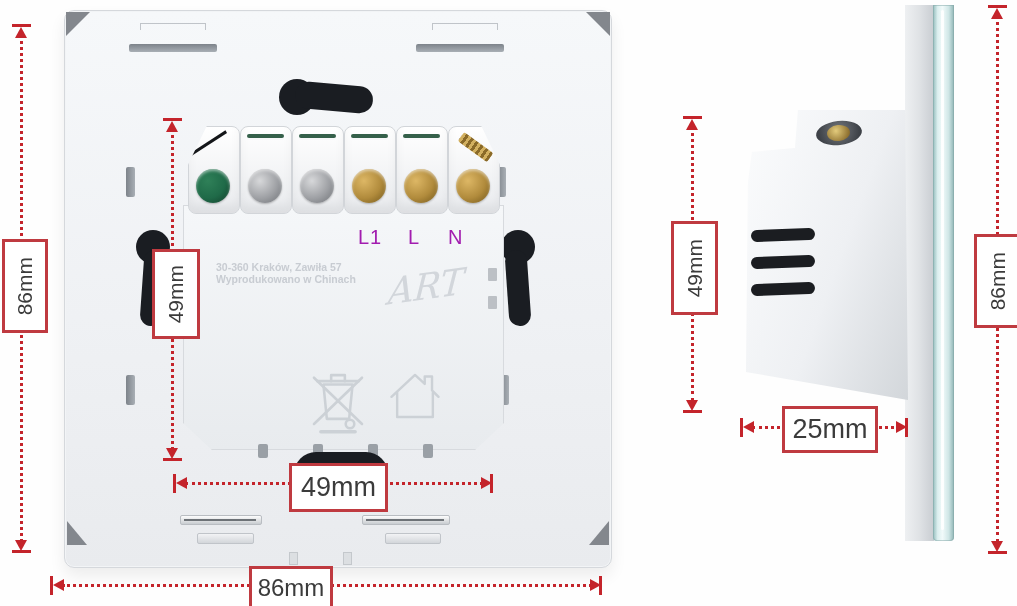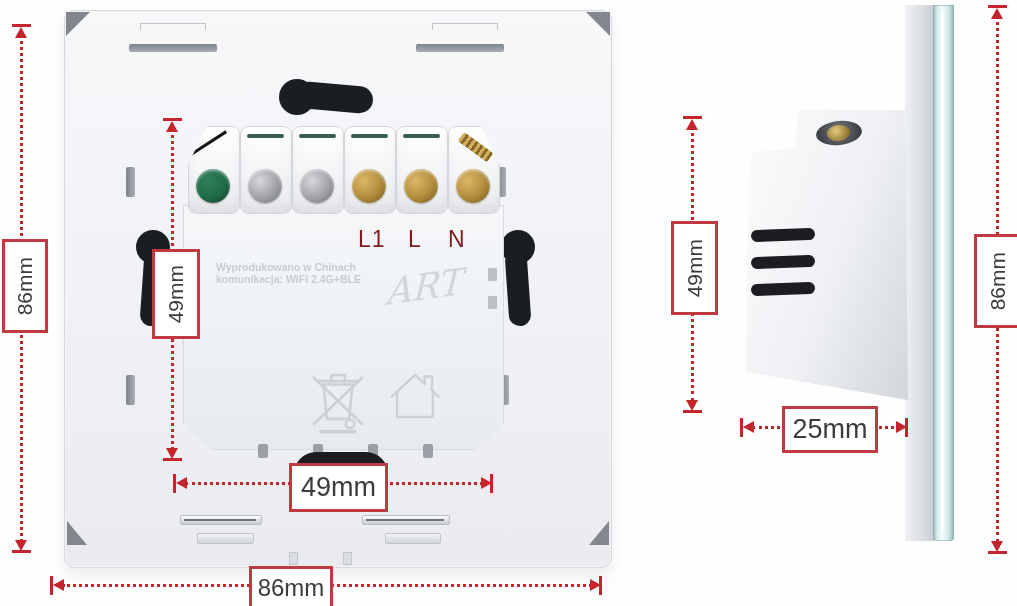--- a/index.html
+++ b/index.html
@@ -41,21 +41,21 @@
   .tcell.cham-r{clip-path:polygon(0 0,64% 0,100% 44%,100% 100%,0 100%);}
   .wire-slot{left:6px;top:7px;width:37px;height:4px;background:#35604a;border-radius:2px;box-shadow:0 2px 0 #f7f8f9;}
   .screw{width:34px;height:34px;border-radius:50%;box-shadow:inset 0 2px 3px rgba(255,255,255,.5),0 1px 2px rgba(0,0,0,.25);}
   .screw.green{background:radial-gradient(circle at 35% 35%, #2f8058, var(--screw-green,#1f6a48) 55%, #113a28 100%);}
   .screw.silver{background:radial-gradient(circle at 35% 35%, #d7d8da, var(--screw-silver,#9fa1a5) 55%, #6c6f74 100%);}
   .screw.brass{background:radial-gradient(circle at 35% 35%, #ddb765, var(--screw-brass,#b18b3c) 55%, #6f5418 100%);}
   .diag-line{width:42px;height:3px;background:#141619;transform:rotate(-33deg);transform-origin:left center;}
   .thread{width:36px;height:11px;transform:rotate(36deg);transform-origin:left center;border-radius:2px;
           background:repeating-linear-gradient(90deg,#d2b060 0 3px,#8a6a28 3px 6px);}
 
-  .tlabel{color:#7f1d1d;font-size:23px;letter-spacing:1px;}
+  .tlabel{color:#a21caf;font-size:20px;letter-spacing:1px;}
   .print{color:var(--print,#c8ccd2);font-weight:bold;font-size:10.5px;line-height:11.6px;white-space:nowrap;}
   .print .indent{padding-left:88px;}
   .logo-art{color:#d2d6db;font-family:"DejaVu Serif",serif;font-style:italic;font-size:36px;
             transform:rotate(-8deg) skewX(-12deg);}
   .ce{color:#d4d8dc;font-size:58px;font-weight:500;letter-spacing:7px;}
   .sym{stroke:#ccd1d6;fill:none;stroke-width:3;stroke-linecap:round;stroke-linejoin:round;}
 
   
   .wallcol{left:905px;top:5px;width:29px;height:536px;
            background:linear-gradient(90deg,#eef0f2 0%,#dfe2e5 50%,#c9cdd2 100%);}
@@ -149,22 +149,22 @@
   <div class="abs tcell cham-r" style="left:448px;">
     <div class="abs thread" style="left:12px;top:4px;"></div>
     <div class="abs screw brass" style="left:7px;top:42px;"></div>
   </div>
 
   <span class="abs tlabel" style="left:358px;top:226px;">L1</span>
   <span class="abs tlabel" style="left:408px;top:226px;">L</span>
   <span class="abs tlabel" style="left:448px;top:226px;">N</span>
 
   <div class="abs print" style="left:216px;top:262px;">
+    <div>30-360 Kraków, Zawiła 57</div>
     <div>Wyprodukowano w Chinach</div>
-    <div>komunikacja: WiFi 2.4G+BLE</div>
   </div>
 
   <div class="abs logo-art" style="left:388px;top:266px;">ART</div>
 
   <svg class="abs" style="left:308px;top:364px;" width="60" height="72" viewBox="0 0 64 84">
     <g class="sym">
       <path d="M8 20 H56"></path>
         <path d="M24 20 V13 H40 V20"></path>
       <path d="M15 24 H49 L45 64 H19 Z"></path>
       <circle cx="46" cy="70" r="5"></circle>

